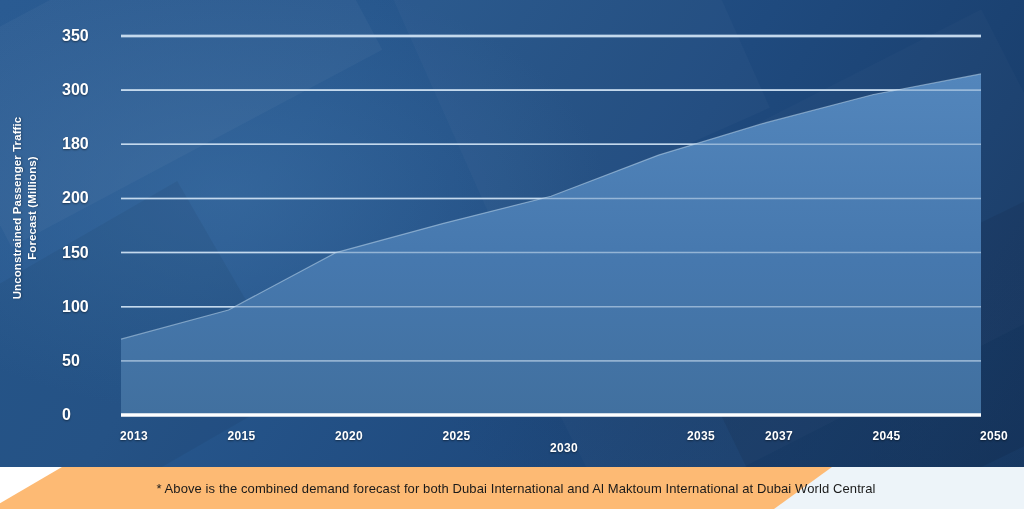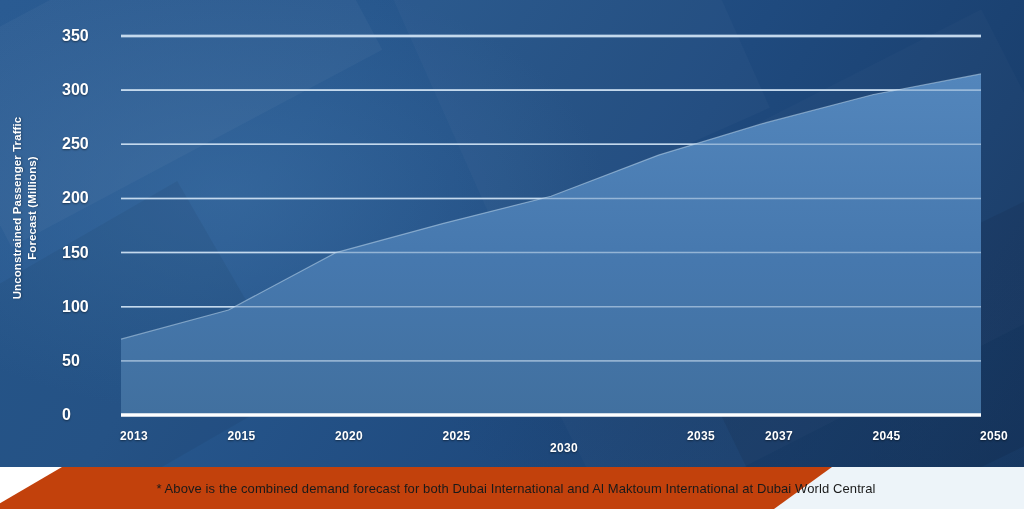--- a/index.html
+++ b/index.html
@@ -95,21 +95,21 @@
     text-shadow: 0 1px 2px rgba(0,0,0,0.45);
   }
 
   
   .footnote-bar {
     position: absolute;
     left: 0;
     bottom: 0;
     width: 1024px;
     height: 42px;
-    background: #c2410c;
+    background: #fdba74;
     overflow: hidden;
   }
   .footnote-wedge-left {
     position: absolute;
     left: -10px; top: 0;
     width: 120px; height: 42px;
     background: #ffffff;
     clip-path: polygon(0 0, 72px 0, 0 42px);
   }
   .footnote-wedge-right {
@@ -150,21 +150,21 @@
     <div>Unconstrained Passenger Traffic</div>
     <div>Forecast (Millions)</div>
   </div>
 
   <div class="y-ticks" id="y-ticks">
       <div class="y-tick-label" style="top: 415px;">0</div>
       <div class="y-tick-label" style="top: 360.857px;">50</div>
       <div class="y-tick-label" style="top: 306.714px;">100</div>
       <div class="y-tick-label" style="top: 252.571px;">150</div>
       <div class="y-tick-label" style="top: 198.429px;">200</div>
-      <div class="y-tick-label" style="top: 144.286px;">250</div>
+      <div class="y-tick-label" style="top: 144.286px;">180</div>
       <div class="y-tick-label" style="top: 90.1429px;">300</div>
       <div class="y-tick-label" style="top: 36px;">350</div>
     </div>
 
   <div class="plot">
     <svg class="plot-svg" id="plot-svg" viewBox="0 0 860 379" preserveAspectRatio="none">
       <defs>
         <linearGradient id="areaGrad" x1="0" y1="0" x2="0" y2="1">
           <stop offset="0%" stop-color="#5386bc"></stop>
           <stop offset="55%" stop-color="#4678ae"></stop>

